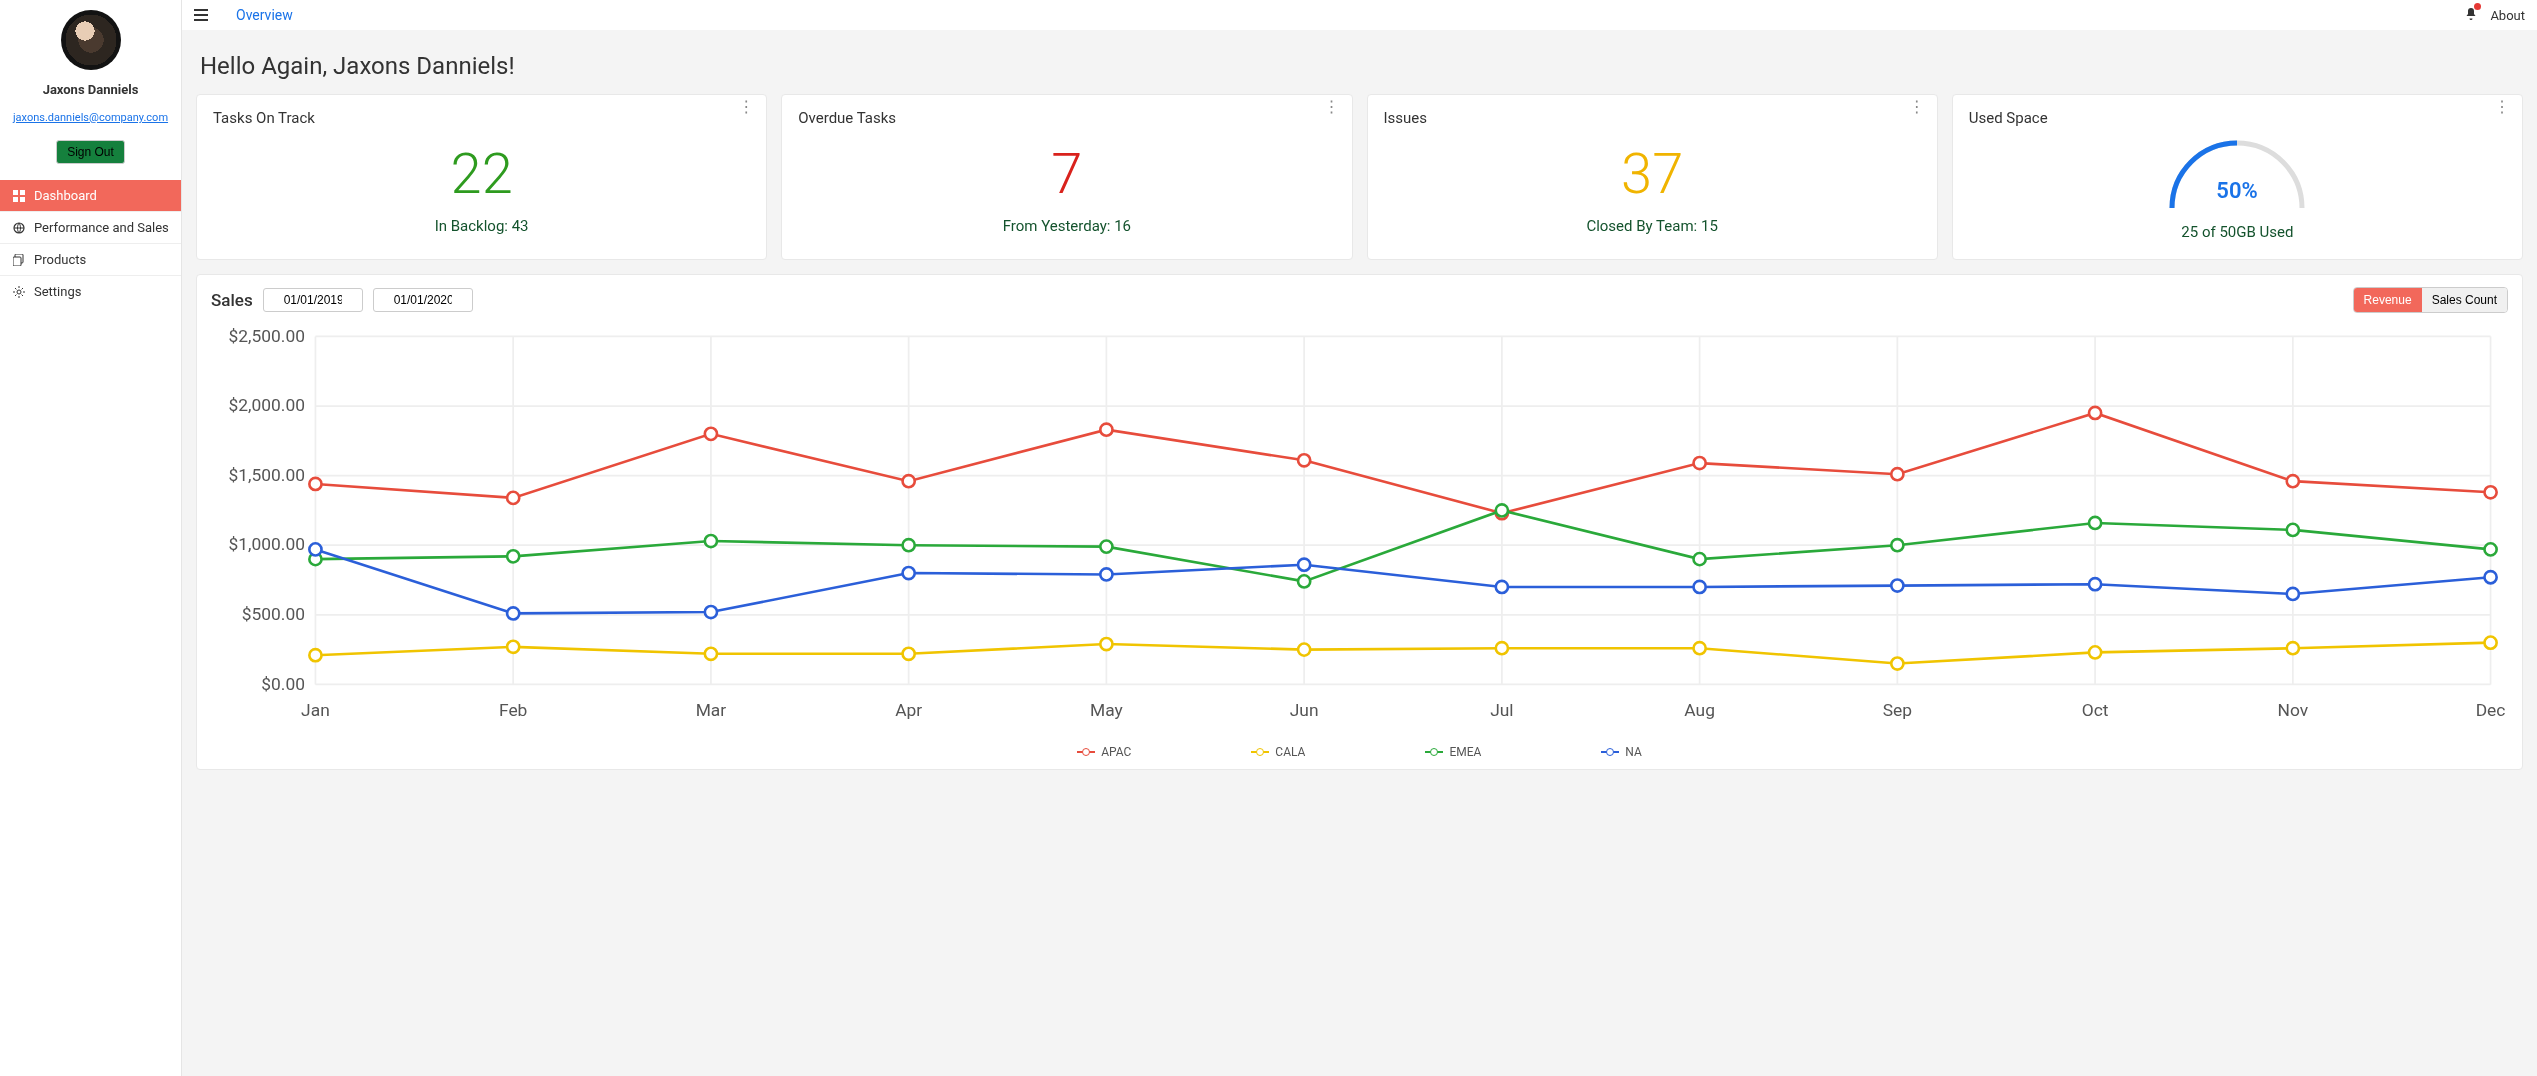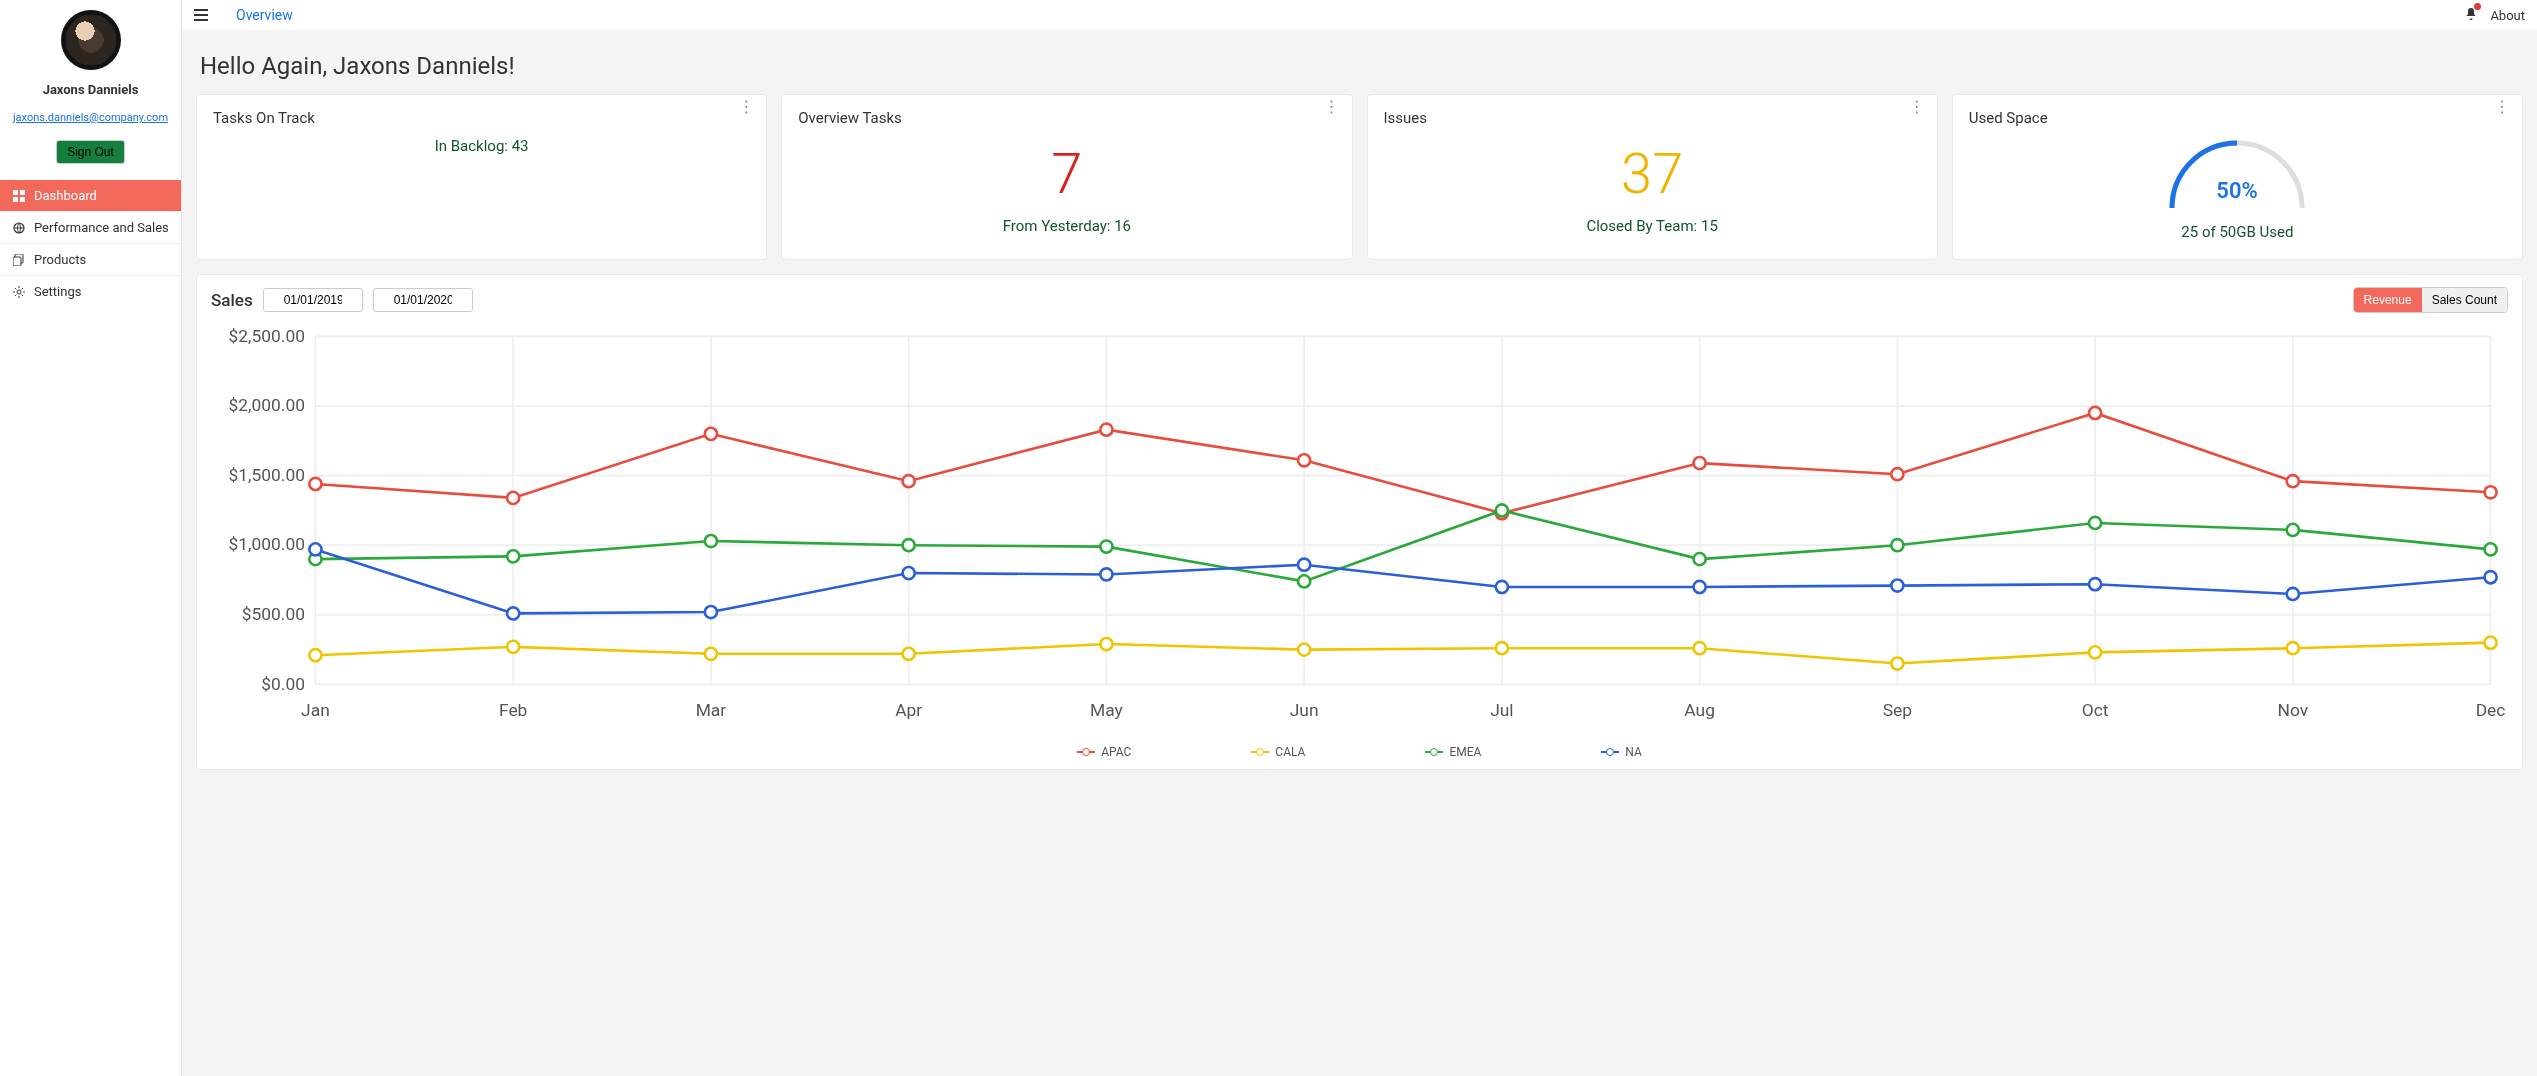--- a/index.html
+++ b/index.html
@@ -120,24 +120,25 @@
         <span class="about">About</span>
       </div>
     </div>
 
     <div class="greeting">Hello Again, Jaxons Danniels!</div>
 
     <div class="cards">
       <div class="card">
         <div class="card-title">Tasks On Track</div>
         <div class="card-menu">⋮</div>
+        <div class="big green">22</div>
         <div class="sub">In Backlog: 43</div>
       </div>
       <div class="card">
-        <div class="card-title">Overview Tasks</div>
+        <div class="card-title">Overdue Tasks</div>
         <div class="card-menu">⋮</div>
         <div class="big red">7</div>
         <div class="sub">From Yesterday: 16</div>
       </div>
       <div class="card">
         <div class="card-title">Issues</div>
         <div class="card-menu">⋮</div>
         <div class="big amber">37</div>
         <div class="sub">Closed By Team: 15</div>
       </div>

